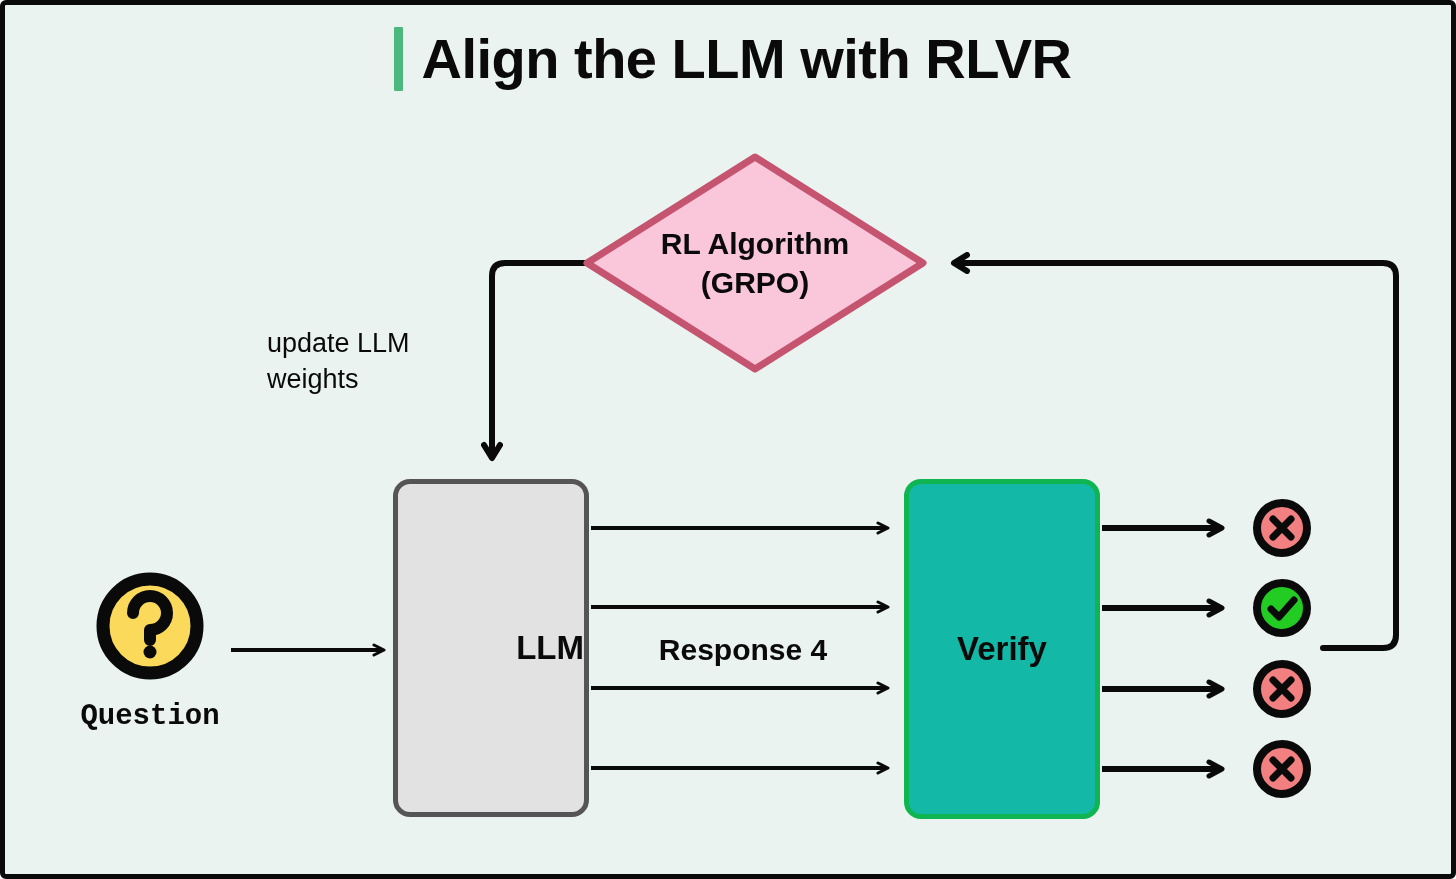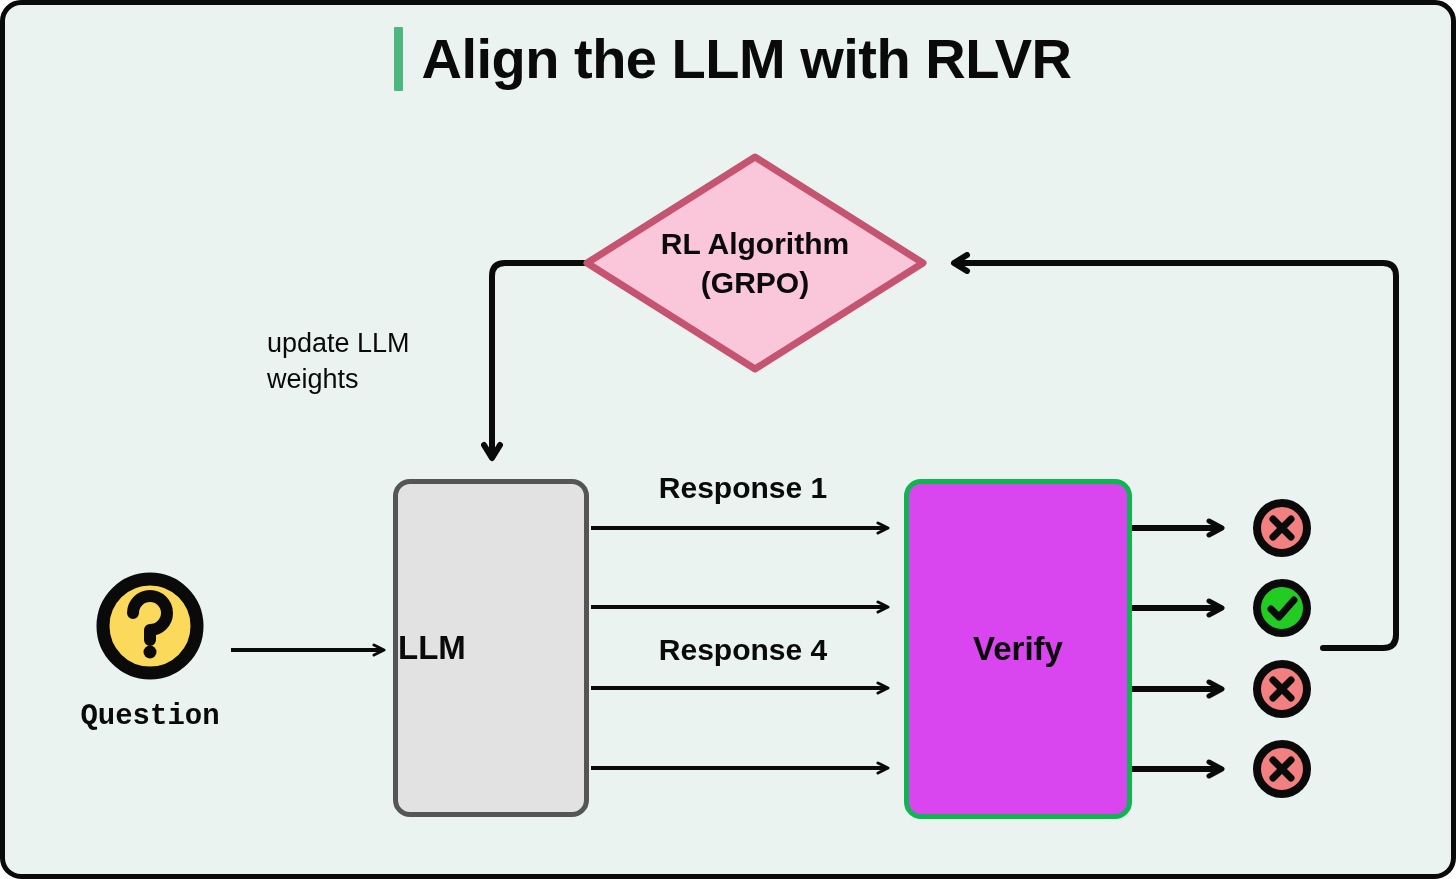--- a/index.html
+++ b/index.html
@@ -6,21 +6,21 @@
     margin: 0;
     padding: 0;
     background: #ffffff;
   }
   #canvas {
     position: relative;
     width: 1456px;
     height: 879px;
     background: #EAF3EF;
     border: 5px solid #0A0A0A;
-    border-radius: 21px;
+    border-radius: 6px;
     box-sizing: border-box;
     overflow: hidden;
     font-family: "Liberation Sans", sans-serif;
     color: #0A0A0A;
   }
 
   
   #title-row {
     position: absolute;
     left: 0;
@@ -124,33 +124,33 @@
     left: 388px;
     top: 474px;
     width: 196px;
     height: 338px;
     background: #E2E2E2;
     border: 5px solid #555555;
     border-radius: 17px;
     box-sizing: border-box;
     display: flex;
     align-items: center;
-    justify-content: flex-start;
+    justify-content: flex-end;
     font-size: 33px;
     font-weight: bold;
   }
 
   
   #verify-box {
     position: absolute;
     left: 899px;
     top: 474px;
-    width: 228px;
+    width: 196px;
     height: 340px;
-    background: #d946ef;
+    background: #14b8a6;
     border: 5px solid #0FB551;
     border-radius: 17px;
     box-sizing: border-box;
     display: flex;
     align-items: center;
     justify-content: center;
     font-size: 33px;
     font-weight: bold;
   }
 
@@ -233,21 +233,20 @@
   </div>
 
   <div id="llm-box">
     <span>LLM</span>
   </div>
 
   <div id="verify-box">
     <span>Verify</span>
   </div>
 
-  <div class="response-label" style="top:468px">Response 1</div>
   <div class="response-label" style="top:630px">Response 4</div>
 
   <svg class="verdict-icon" style="left:1246px; top:492px" viewBox="0 0 62 62">
     <circle cx="31" cy="31" r="25" fill="#F38080" stroke="#0A0A0A" stroke-width="8"></circle>
     <path d="M 22 22 L 40 40 M 40 22 L 22 40" stroke="#0A0A0A" stroke-width="7" stroke-linecap="round"></path>
   </svg>
 
   <svg class="verdict-icon" style="left:1246px; top:572px" viewBox="0 0 62 62">
     <circle cx="31" cy="31" r="25" fill="#22CC22" stroke="#0A0A0A" stroke-width="8"></circle>
     <path d="M 20 32 L 28 40 L 43 23" fill="none" stroke="#0A0A0A" stroke-width="7" stroke-linecap="round" stroke-linejoin="round"></path>

